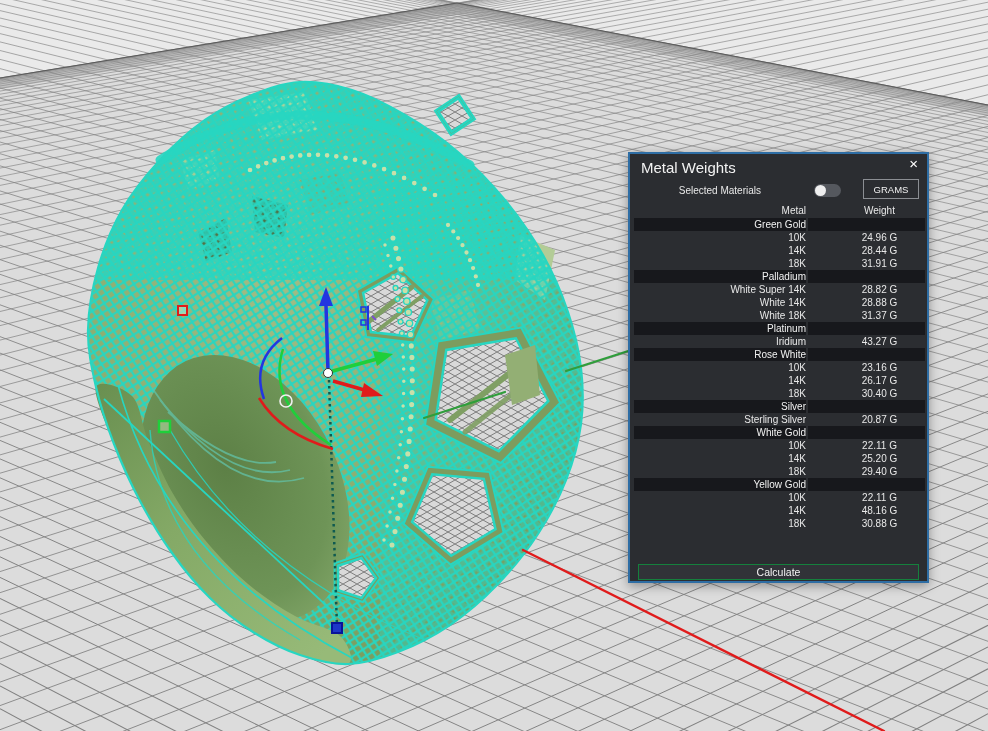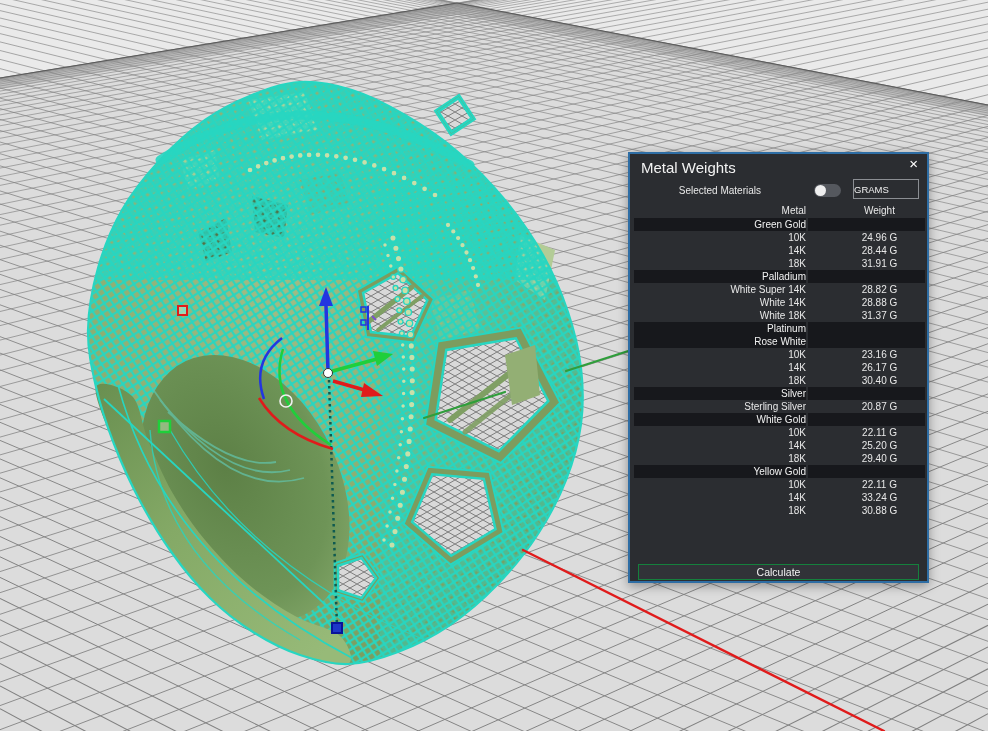--- a/index.html
+++ b/index.html
@@ -11,22 +11,22 @@
          background:var(--panel-bg);border:2px solid var(--panel-border);
          box-sizing:border-box;color:#e8e8e8;
          box-shadow:0 3px 10px rgba(0,0,0,.35);}
   .panel-title{position:absolute;left:11px;top:5px;font-size:15px;color:#f2f2f2;}
   .close{position:absolute;right:9px;top:2px;font-size:15px;color:#fff;cursor:pointer;line-height:16px;}
   .controls{position:absolute;left:0;right:0;top:24px;height:24px;margin-left:24px;}
   .sel-label{position:absolute;right:166px;top:7px;font-size:10px;color:#e8e8e8;}
   .toggle{position:absolute;right:86px;top:6px;width:27px;height:13px;border-radius:7px;
           background:#55585e;}
   .knob{position:absolute;left:1px;top:1px;width:11px;height:11px;border-radius:50%;background:#efefef;}
-  .grams{position:absolute;right:8px;top:1px;width:66px;height:20px;background:var(--panel-bg);
-         border:1px solid #8b8e93;color:#f0f0f0;font-size:9.5px;text-align:left;line-height:20px;
+  .grams{position:absolute;right:8px;top:1px;width:56px;height:20px;background:var(--panel-bg);
+         border:1px solid #8b8e93;color:#f0f0f0;font-size:9.5px;text-align:center;line-height:20px;
          box-sizing:border-box;cursor:pointer;}
   .thead{position:absolute;left:0;right:0;top:51px;height:13px;display:flex;font-size:10px;color:#e8e8e8;}
   .rows{position:absolute;left:0;right:0;top:64px;}
   .row{display:flex;height:13px;line-height:13px;font-size:10px;}
   .cell-m{width:172px;margin-left:4px;text-align:right;}
   .cell-w{width:117px;margin-left:2px;text-align:center;padding-left:26px;box-sizing:border-box;}
   .cat .cell-m,.cat .cell-w{background:#17181c;color:#f2f2f2;}
   .calc{position:absolute;left:8px;right:8px;top:410px;height:16px;background:#313338;
         border:1px solid #15803d;color:#f3f3f3;font-size:10.5px;text-align:center;line-height:15px;
         box-sizing:border-box;cursor:pointer;}
@@ -498,20 +498,24 @@
           <span class="cell-w">28.88 G</span>
         </div>
         <div class="row">
           <span class="cell-m">White 18K</span>
           <span class="cell-w">31.37 G</span>
         </div>
         <div class="row cat">
           <span class="cell-m">Platinum</span>
           <span class="cell-w"></span>
         </div>
+        <div class="row">
+          <span class="cell-m">Iridium</span>
+          <span class="cell-w">43.27 G</span>
+        </div>
         <div class="row cat">
           <span class="cell-m">Rose White</span>
           <span class="cell-w"></span>
         </div>
         <div class="row">
           <span class="cell-m">10K</span>
           <span class="cell-w">23.16 G</span>
         </div>
         <div class="row">
           <span class="cell-m">14K</span>
@@ -548,21 +552,21 @@
         <div class="row cat">
           <span class="cell-m">Yellow Gold</span>
           <span class="cell-w"></span>
         </div>
         <div class="row">
           <span class="cell-m">10K</span>
           <span class="cell-w">22.11 G</span>
         </div>
         <div class="row">
           <span class="cell-m">14K</span>
-          <span class="cell-w">33.24 G</span>
+          <span class="cell-w">48.16 G</span>
         </div>
         <div class="row">
           <span class="cell-m">18K</span>
           <span class="cell-w">30.88 G</span>
         </div>
       </div>
   <div class="calc">Calculate</div>
 </div>
 </div>
 

